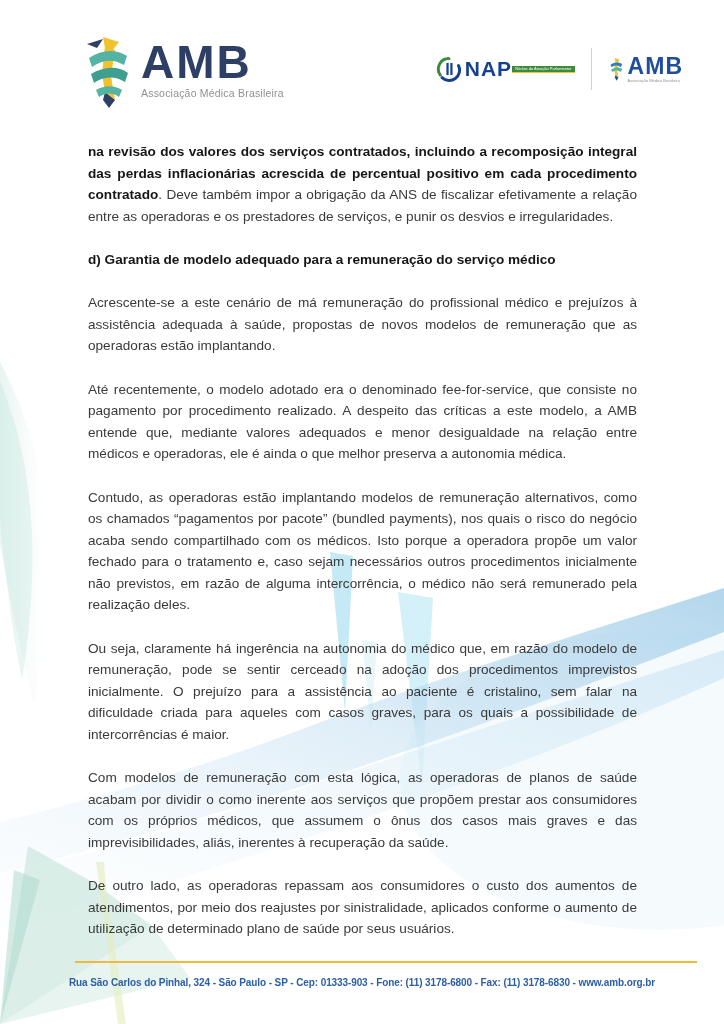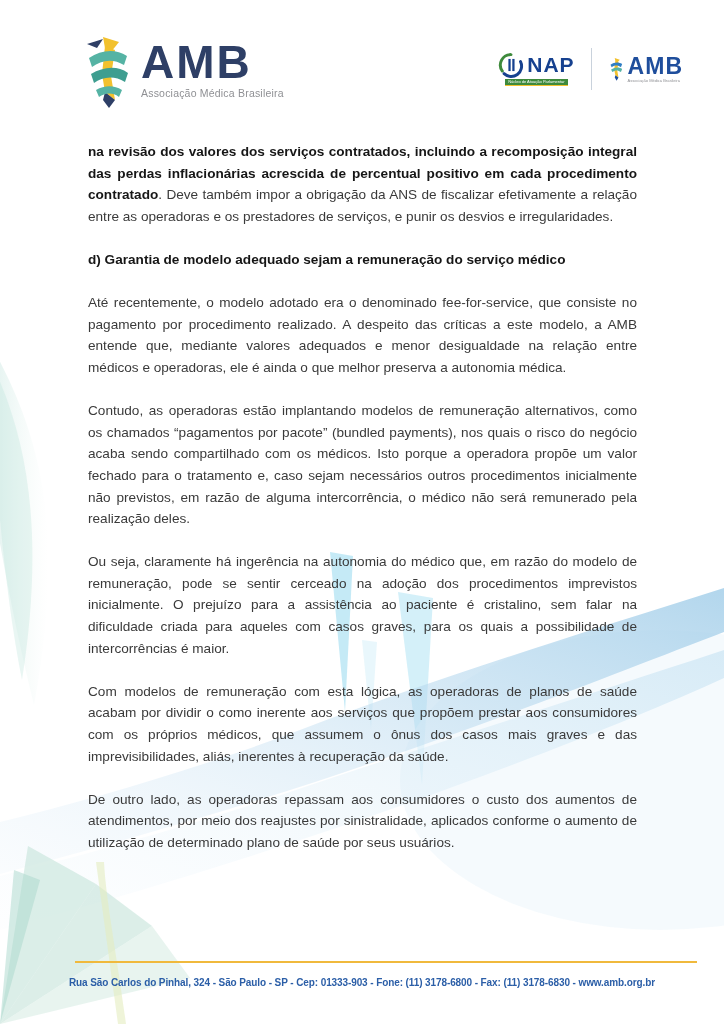--- a/index.html
+++ b/index.html
@@ -18,21 +18,21 @@
   .amb-main{position:absolute;left:66px;top:34px;display:flex;align-items:flex-start;}
   .amb-main .mark{width:52px;height:74px;}
   .amb-main .wordwrap{margin-left:8px;padding-top:6px;}
   .amb-main .word{
     font-size:46px;font-weight:bold;color:#2e3f66;letter-spacing:2px;line-height:44px;
   }
   .amb-main .sub{
     font-size:10.5px;color:#8f9094;margin-top:3px;letter-spacing:.2px;
   }
   .logo-right{position:absolute;right:56px;top:48px;display:flex;align-items:center;}
-  .nap{display:flex;flex-direction:column;align-items:center;margin-right:16px;}
+  .nap{display:flex;flex-direction:row;align-items:center;margin-right:16px;}
   .nap-top{display:flex;align-items:center;}
   .nap-word{font-size:21px;font-weight:bold;color:#16418f;letter-spacing:1px;margin-left:3px;}
   .nap-bar{
     margin-top:1px;background:#3e8a3c;color:#ffffff;font-size:4px;line-height:6px;
     padding:0 3px;border-bottom:1.5px solid #f2c12e;white-space:nowrap;
   }
   .logo-divider{width:1px;height:42px;background:#c9d2dc;margin:0 16px 0 0;}
   .amb-small{display:flex;align-items:center;}
   .amb-small .mark{width:16px;height:36px;}
   .amb-small .wordwrap{margin-left:4px;}
@@ -143,21 +143,22 @@
         <div class="wordwrap">
           <div class="word">AMB</div>
           <div class="sub">Associação Médica Brasileira</div>
         </div>
       </div>
     </div>
   </div>
 
   <div class="doc">
       <p class="para"><span class="seg-bold">na revisão dos valores dos serviços contratados, incluindo a recomposição integral das perdas inflacionárias acrescida de percentual positivo em cada procedimento contratado</span><span class="seg-normal">. Deve também impor a obrigação da ANS de fiscalizar efetivamente a relação entre as operadoras e os prestadores de serviços, e punir os desvios e irregularidades.</span></p>
-      <p class="para heading"><span class="seg-bold">d) Garantia de modelo adequado sejam a remuneração do serviço médico</span></p>
+      <p class="para heading"><span class="seg-bold">d) Garantia de modelo adequado para a remuneração do serviço médico</span></p>
+      <p class="para"><span class="seg-normal">Acrescente-se a este cenário de má remuneração do profissional médico e prejuízos à assistência adequada à saúde, propostas de novos modelos de remuneração que as operadoras estão implantando.</span></p>
       <p class="para"><span class="seg-normal">Até recentemente, o modelo adotado era o denominado </span><span class="seg-italic">fee-for-service</span><span class="seg-normal">, que consiste no pagamento por procedimento realizado. A despeito das críticas a este modelo, a AMB entende que, mediante valores adequados e menor desigualdade na relação entre médicos e operadoras, ele é ainda o que melhor preserva a autonomia médica.</span></p>
       <p class="para"><span class="seg-normal">Contudo, as operadoras estão implantando modelos de remuneração alternativos, como os chamados “pagamentos por pacote” (</span><span class="seg-italic">bundled payments</span><span class="seg-normal">), nos quais o risco do negócio acaba sendo compartilhado com os médicos. Isto porque a operadora propõe um valor fechado para o tratamento e, caso sejam necessários outros procedimentos inicialmente não previstos, em razão de alguma intercorrência, o médico não será remunerado pela realização deles.</span></p>
       <p class="para"><span class="seg-normal">Ou seja, claramente há ingerência na autonomia do médico que, em razão do modelo de remuneração, pode se sentir cerceado na adoção dos procedimentos imprevistos inicialmente. O prejuízo para a assistência ao paciente é cristalino, sem falar na dificuldade criada para aqueles com casos graves, para os quais a possibilidade de intercorrências é maior.</span></p>
       <p class="para"><span class="seg-normal">Com modelos de remuneração com esta lógica, as operadoras de planos de saúde acabam por dividir o como inerente aos serviços que propõem prestar aos consumidores com os próprios médicos, que assumem o ônus dos casos mais graves e das imprevisibilidades, aliás, inerentes à recuperação da saúde.</span></p>
       <p class="para"><span class="seg-normal">De outro lado, as operadoras repassam aos consumidores o custo dos aumentos de atendimentos, por meio dos reajustes por sinistralidade, aplicados conforme o aumento de utilização de determinado plano de saúde por seus usuários.</span></p>
     </div>
 
   <div class="footer">
     <div class="footer-divider"></div>
     <div class="footer-address">

